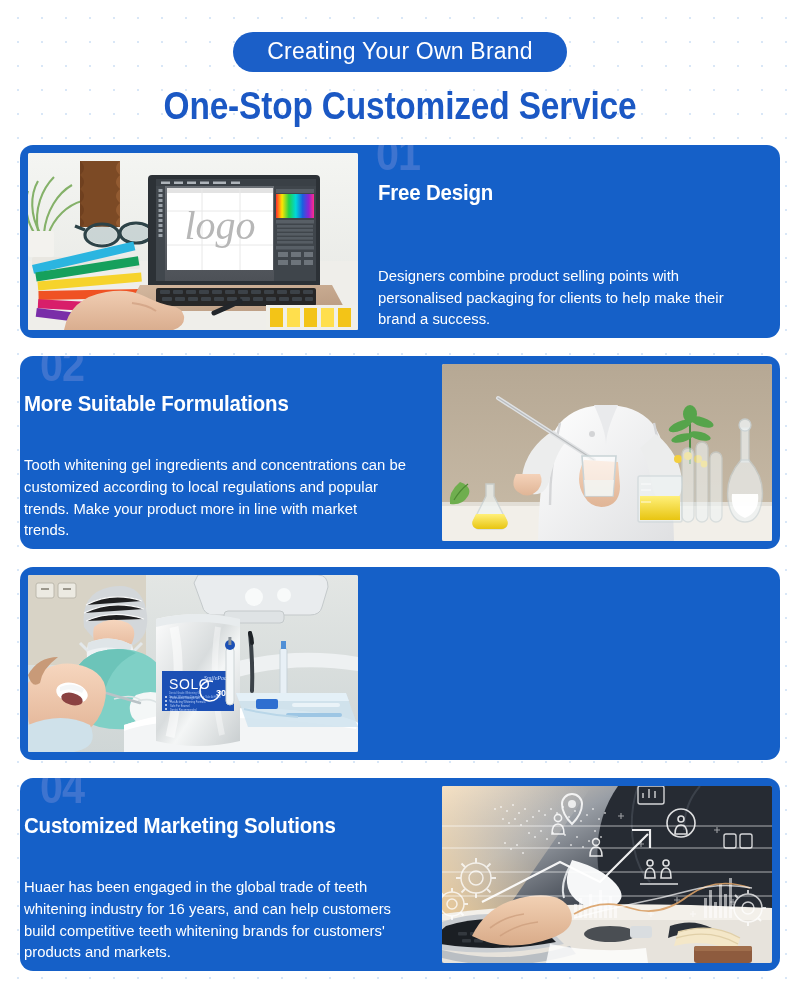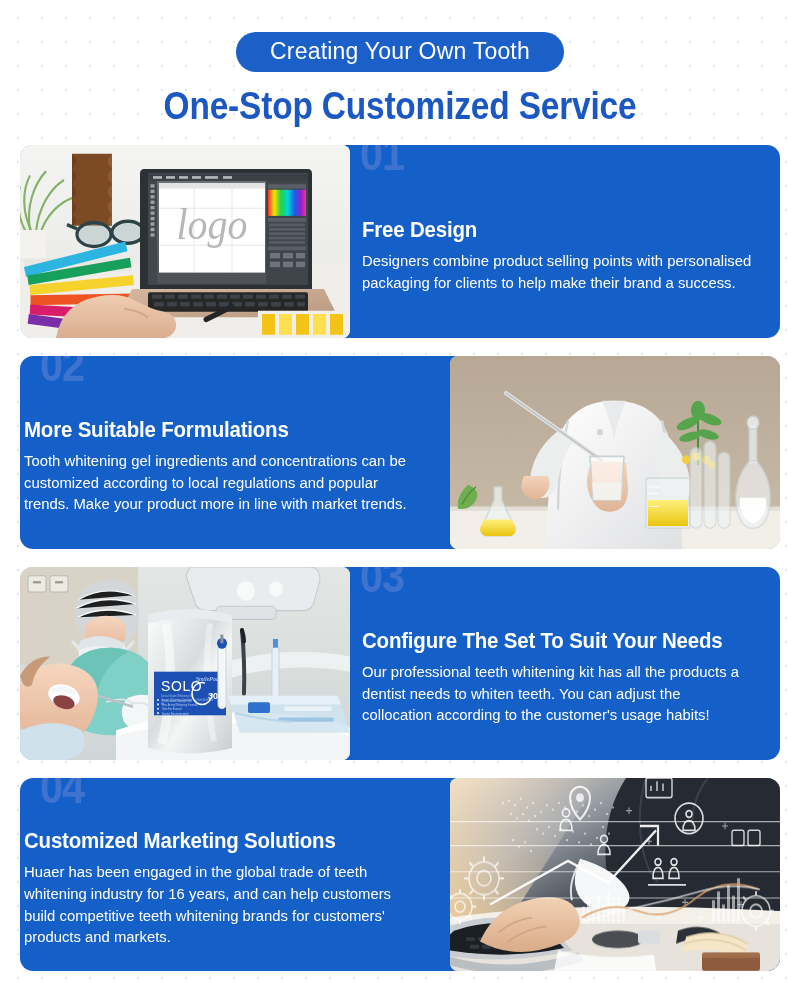--- a/index.html
+++ b/index.html
@@ -58,31 +58,32 @@
     margin-bottom:18px;
     display:flex;
     overflow:hidden;
   }
   .card:last-child { margin-bottom:0; }
 
   .card-img {
     position:relative;
     width:330px;
     flex:0 0 330px;
-    border-radius:8px;
+    margin:8px;
+    border-radius:2px;
     overflow:hidden;
     background:#dfe3e6;
   }
   .card-body {
     position:relative;
     flex:1 1 auto;
     padding:6px 16px 8px 12px;
     display:flex;
     flex-direction:column;
-    justify-content:center;
+    justify-content:space-between;
   }
   .card.img-right .card-body { padding-left:4px; }
 
   .wm {
     position:absolute;
     top:-14px; left:10px;
     font-size:46px;
     font-weight:bold;
     color:#3E74CF;
     letter-spacing:-1px;
@@ -118,21 +119,21 @@
   
   .ph { position:absolute; inset:0; }
   .ph svg { display:block; width:100%; height:100%; }
 </style>
 </head>
 <body>
 
 <div id="page">
 
   <div class="header">
-    <div class="pill">Creating Your Own Tooth</div>
+    <div class="pill">Creating Your Own Brand</div>
     <div class="main-title">One-Stop Customized Service</div>
   </div>
 
   <div class="cards">
 
     <div class="card img-left">
 
       <div class="card-img">
         <div class="ph">
           <svg viewBox="0 0 330 177" preserveAspectRatio="none">
@@ -545,25 +546,20 @@
               <path d="M0 8 h110 l3 8 h-110z" fill="#e4f0f7"></path>
               <rect x="20" y="14" width="22" height="10" rx="2" fill="#2f6fd0"></rect>
               <rect x="56" y="18" width="48" height="4" rx="2" fill="#eaf3f8"></rect>
               <rect x="50" y="28" width="56" height="4" rx="2" fill="#9dc6e4"></rect>
               <path d="M8 24 q26 6 54 8" stroke="#b9d6e8" stroke-width="2" fill="none"></path>
             </g>
           </svg>
         </div>
       </div>
 
-      <div class="card-body">
-        <div class="wm">03</div>
-        <div class="card-title">Configure The Set To Suit Your Needs</div>
-        <div class="card-text">Our professional teeth whitening kit has all the products a dentist needs to whiten teeth. You can adjust the collocation according to the customer's usage habits!</div>
-      </div>
     </div>
 
     <div class="card img-right">
 
       <div class="card-body">
         <div class="wm">04</div>
         <div class="card-title">Customized Marketing Solutions</div>
         <div class="card-text">Huaer has been engaged in the global trade of teeth whitening industry for 16 years, and can help customers build competitive teeth whitening brands for customers' products and markets.</div>
       </div>
 

